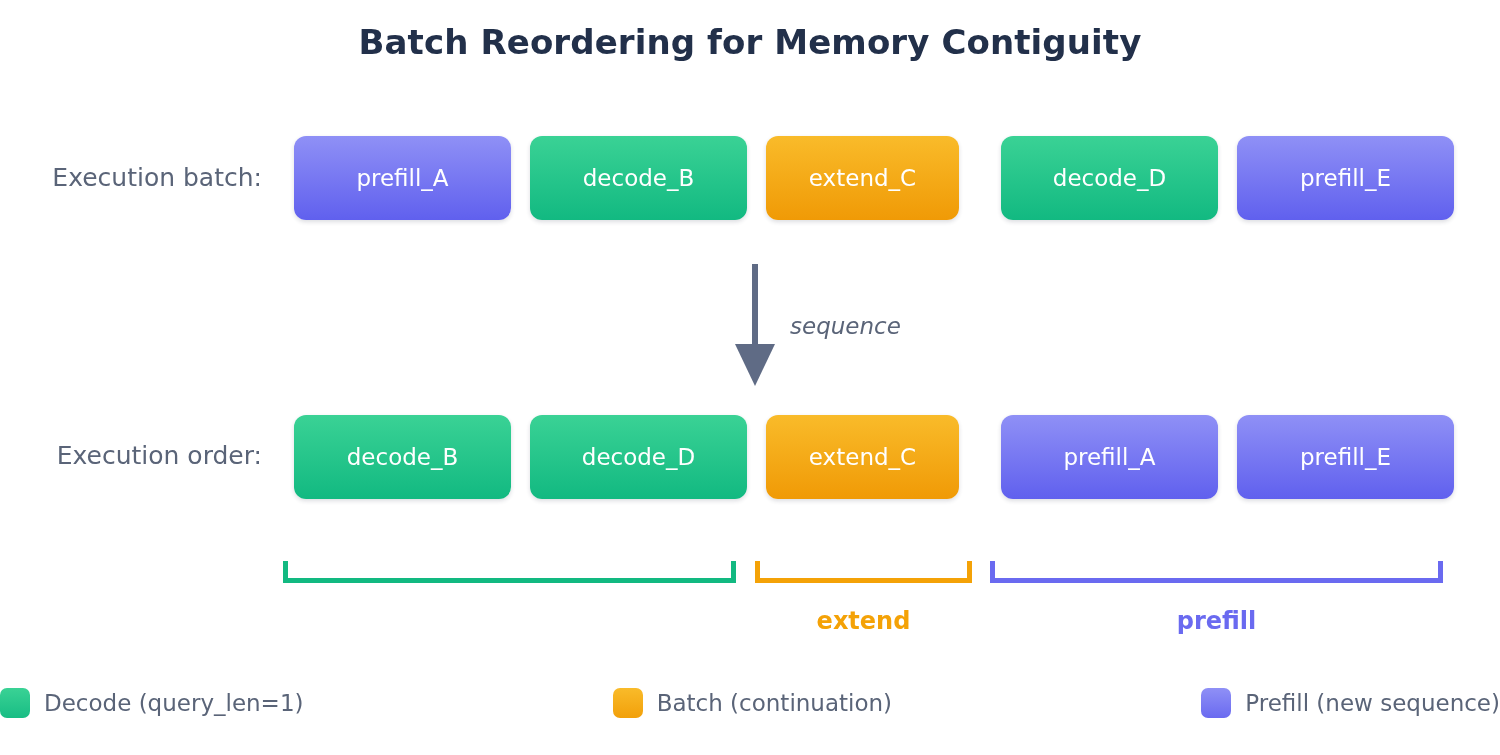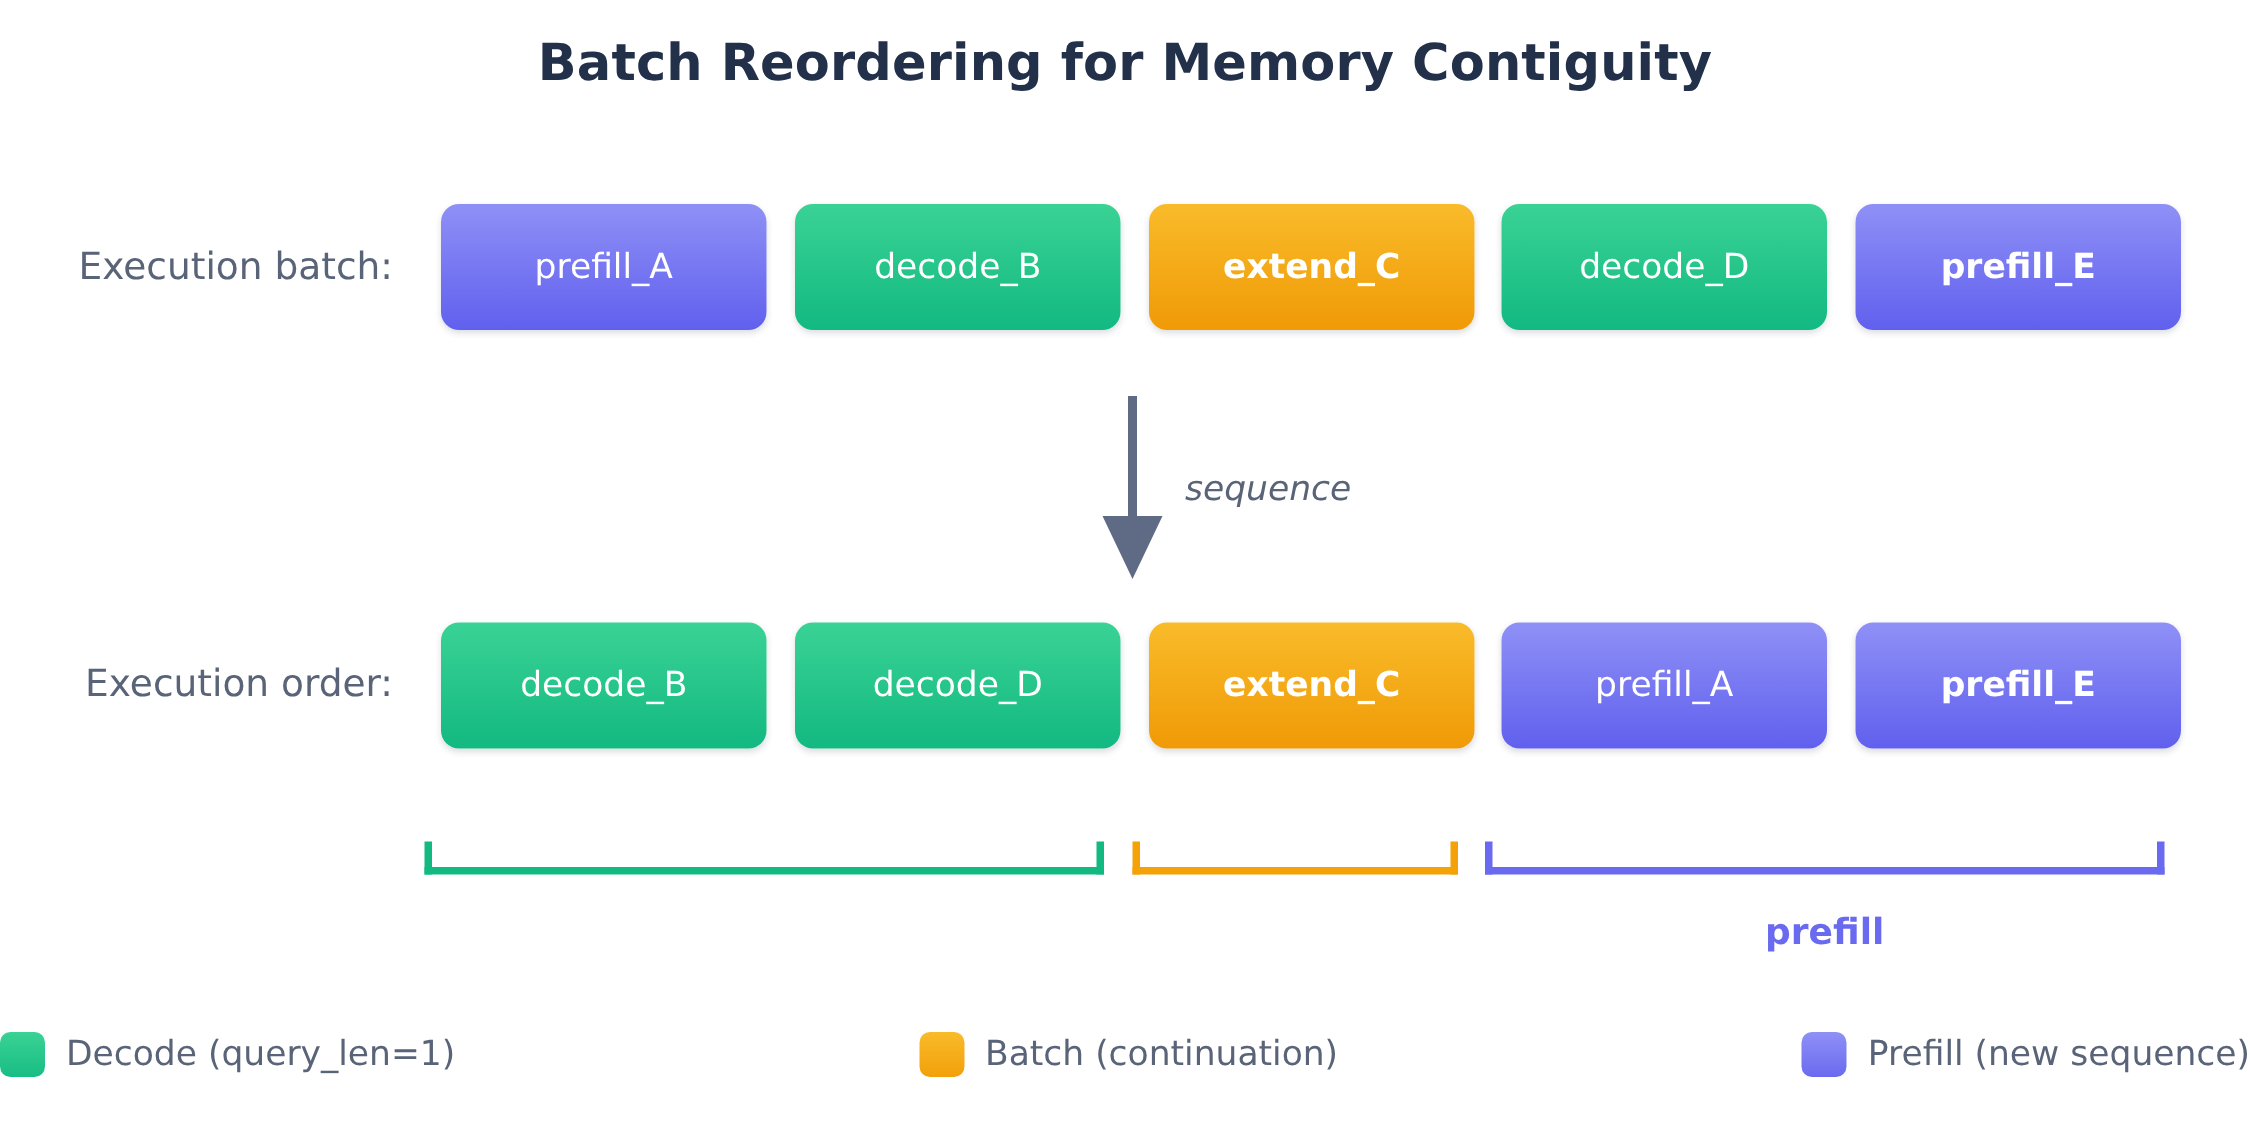--- a/index.html
+++ b/index.html
@@ -76,23 +76,23 @@
     background: linear-gradient(180deg, #f9bb2a 0%, #f09a06 100%);
   }
   .box.prefill {
     background: linear-gradient(180deg, #8f90f6 0%, #6060ee 100%);
   }
   .row-top .box  { top: 136px; }
   .row-bot .box  { top: 415px; }
 
   .col-0 { left: 283px;  width: 217px; }
   .col-1 { left: 519px;  width: 217px; }
-  .col-2 { left: 755px;  width: 217px; font-weight: bold; }
+  .col-2 { left: 755px;  width: 193px; }
   .col-3 { left: 990px;  width: 217px; }
-  .col-4 { left: 1226px; width: 217px; font-weight: bold; }
+  .col-4 { left: 1226px; width: 217px; }
 
   
   #arrow-wrap {
     position: absolute;
     left: 700px;
     top: 262px;
     width: 130px;
     height: 130px;
   }
   #arrow-label {
@@ -202,20 +202,21 @@
     <div class="box decode col-1">decode_D</div>
     <div class="box extend col-2">extend_C</div>
     <div class="box prefill col-3">prefill_A</div>
     <div class="box prefill col-4">prefill_E</div>
   </div>
 
   <div class="bracket decode" id="bracket-decode"></div>
   <div class="bracket extend" id="bracket-extend"></div>
   <div class="bracket prefill" id="bracket-prefill"></div>
 
+  <div class="group-label extend" id="glabel-extend">extend</div>
   <div class="group-label prefill" id="glabel-prefill">prefill</div>
 
   <div id="legend">
     <div class="legend-item">
       <span class="legend-swatch decode"></span>
       <span class="legend-text">Decode (query_len=1)</span>
     </div>
     <div class="legend-item">
       <span class="legend-swatch extend"></span>
       <span class="legend-text">Batch (continuation)</span>

